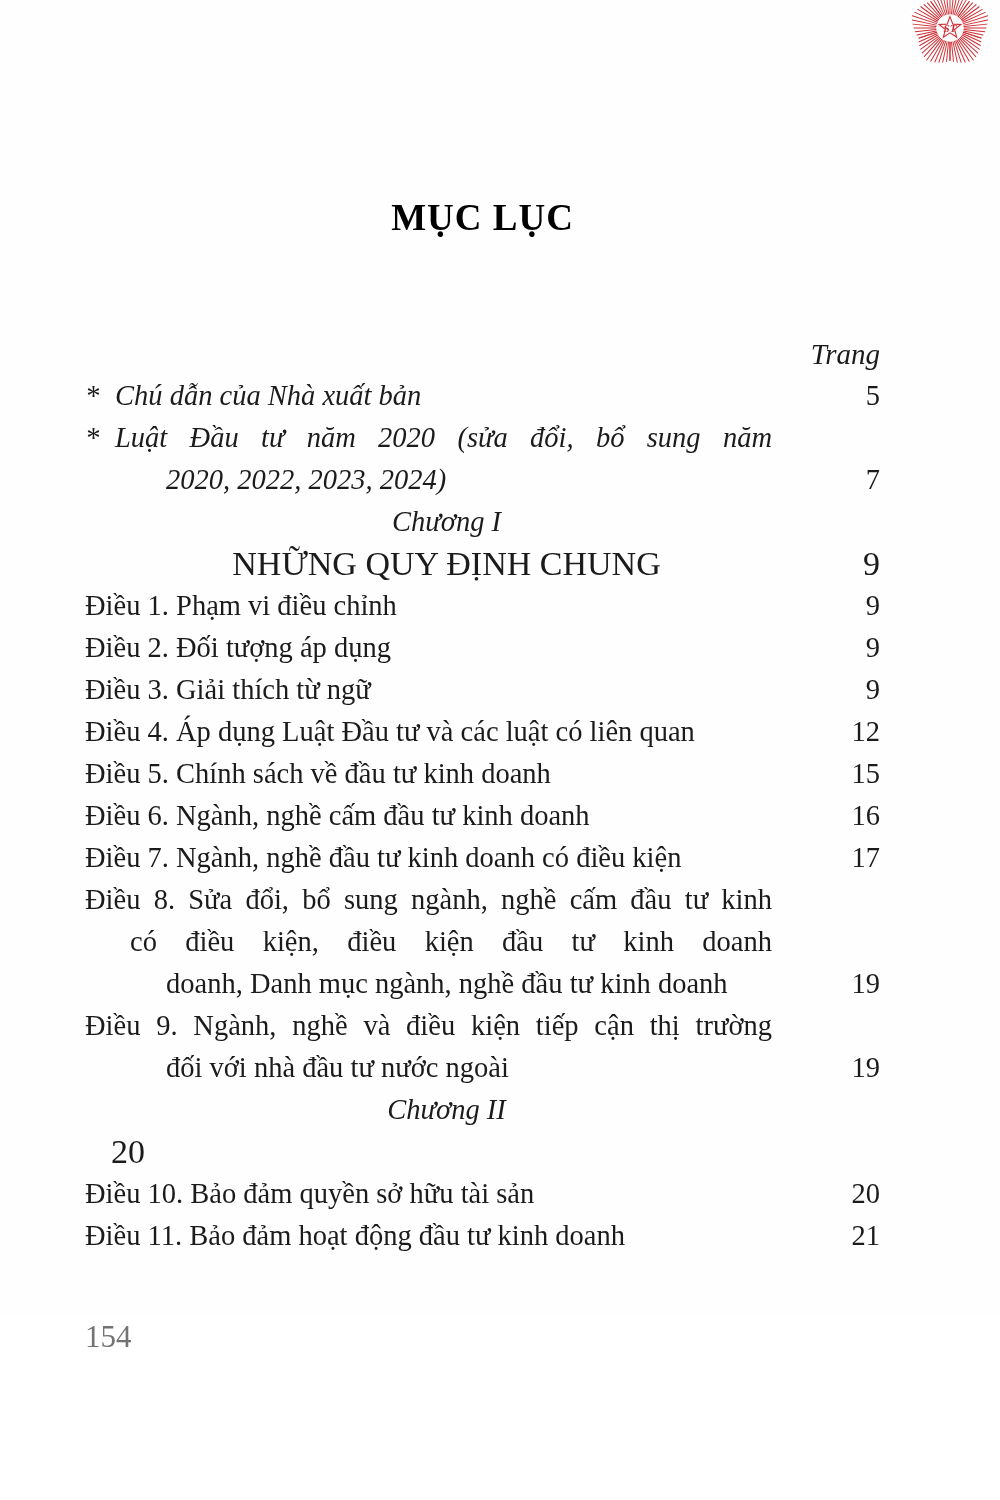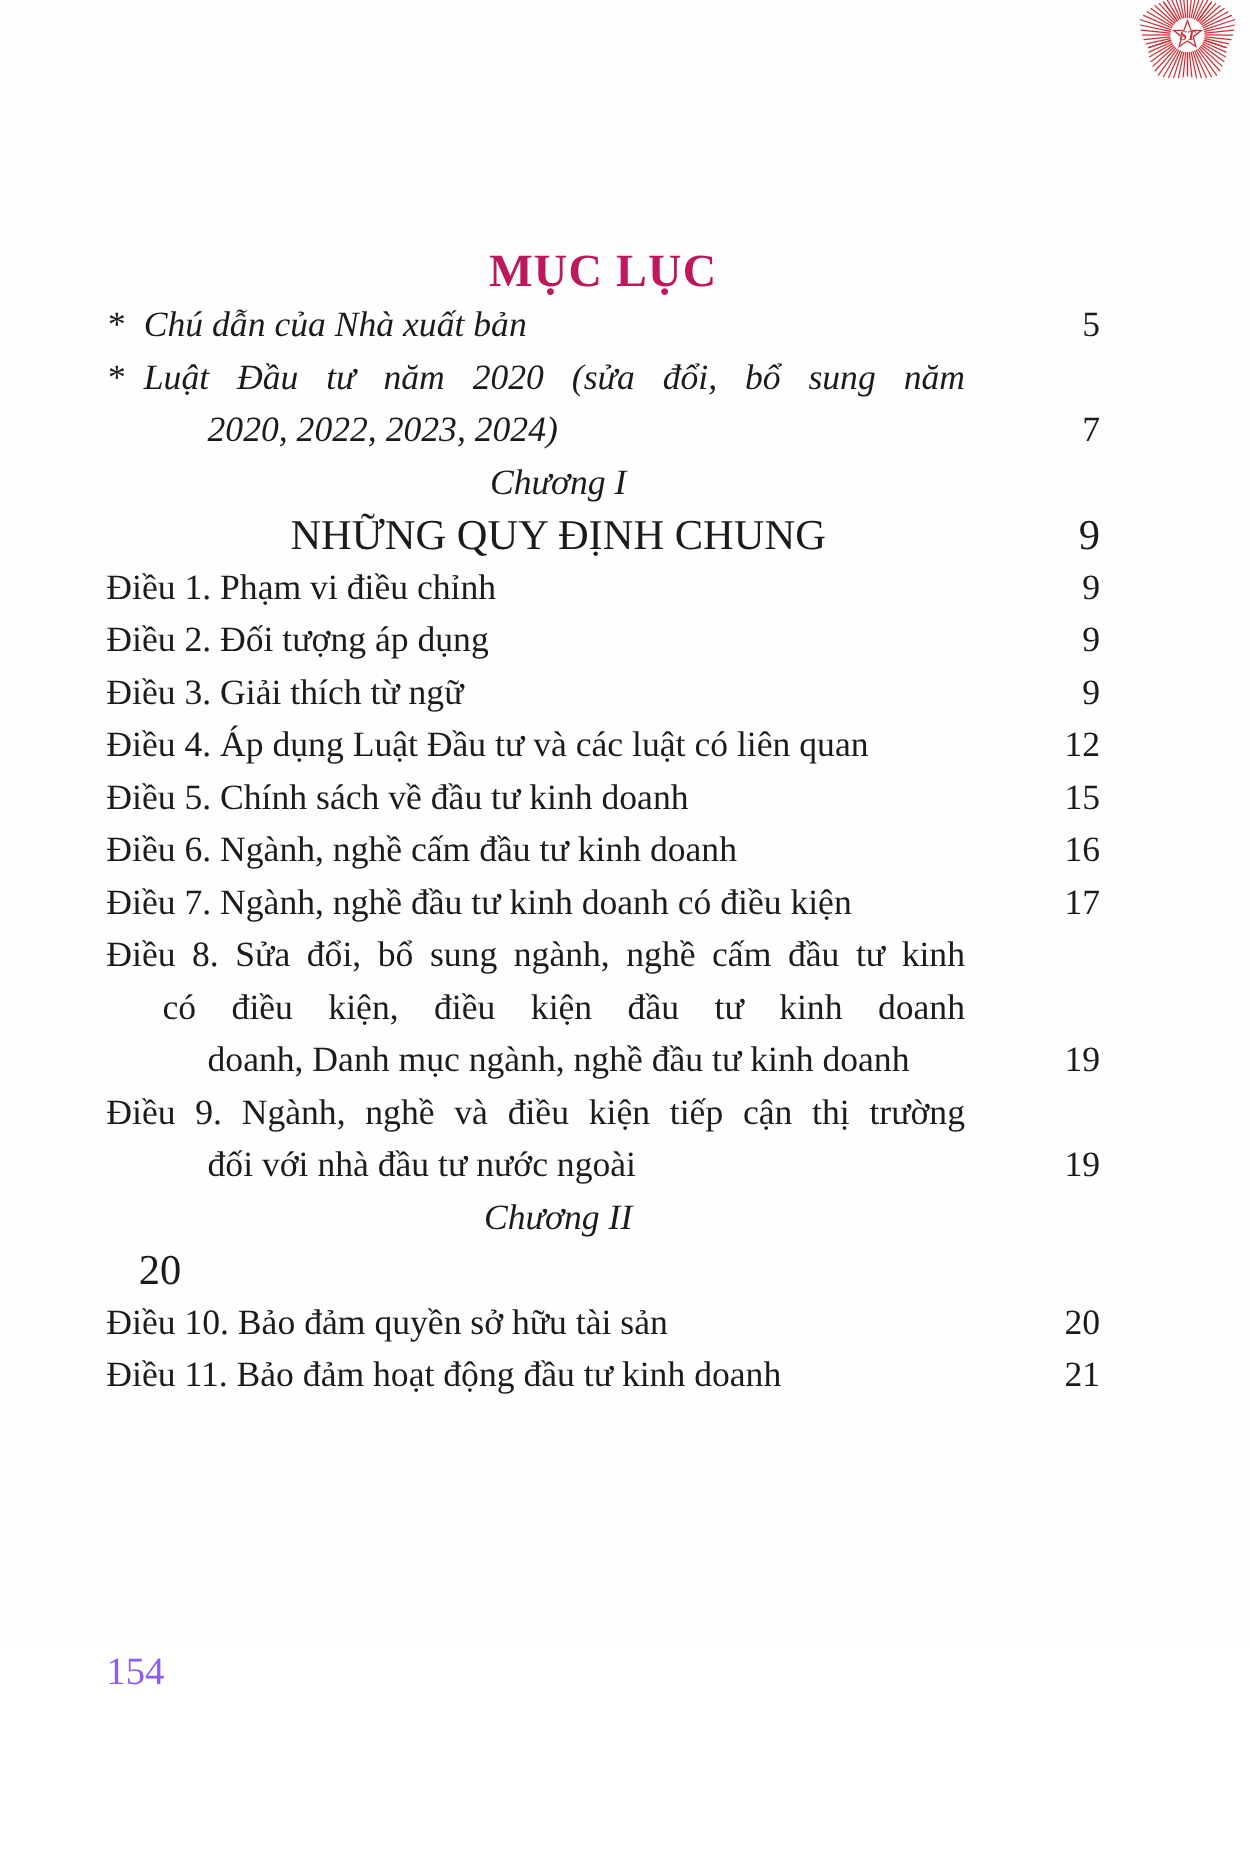--- a/index.html
+++ b/index.html
@@ -35,21 +35,21 @@
   .logo-wrap svg { width: 88px; height: 88px; display: block; }
 
   .doc-title {
     margin: 0;
     padding-top: 196px;
     text-align: center;
     font-size: 37px;
     line-height: 44px;
     font-weight: bold;
     letter-spacing: 1px;
-    color: #be185d;
+    color: #000000;
   }
   .trang-row {
     margin-top: 93px;
     text-align: right;
     font-style: italic;
     font-size: 29px;
     line-height: 42px;
   }
   .toc {
     font-size: 28.5px;
@@ -96,21 +96,21 @@
     text-align-last: center;
   }
   .row-section { font-size: 34px; line-height: 42px; }
 
   .footer-page {
     position: absolute;
     left: 85px;
     top: 1316px;
     font-size: 31px;
     line-height: 42px;
-    color: #8b5cf6;
+    color: #737373;
   }
 </style>
 </head>
 <body>
 
 <div class="page">
 
   <div class="logo-wrap">
     <svg viewBox="0 0 100 100" xmlns="http://www.w3.org/2000/svg" color="#cf2d33">
       <defs>
@@ -135,20 +135,21 @@
       <use href="#fan" transform="rotate(144 50 50)"></use>
       <use href="#fan" transform="rotate(216 50 50)"></use>
       <use href="#fan" transform="rotate(288 50 50)"></use>
       <path d="M50,37 L53.2,45.6 L62.4,46 L55.2,51.7 L57.6,60.5 L50,55.5 L42.4,60.5 L44.8,51.7 L37.6,46 L46.8,45.6 Z" fill="#ffffff" stroke="currentColor" stroke-width="1.2"></path>
       <text x="50" y="54.5" text-anchor="middle" font-family="Liberation Serif, DejaVu Serif, serif" font-size="12.5" font-weight="bold" font-style="italic" fill="currentColor">ST</text>
     </svg>
   </div>
 
   <h1 class="doc-title">MỤC LỤC</h1>
 
+  <div class="trang-row">Trang</div>
 
   <div class="toc">
 
       <div class="toc-row row-starred">
         <span class="entry-marker">*</span>
         <div class="entry-text">
           <div class="tline">Chú dẫn của Nhà xuất bản</div>
         </div>
         <div class="entry-page">5</div>
       </div>

